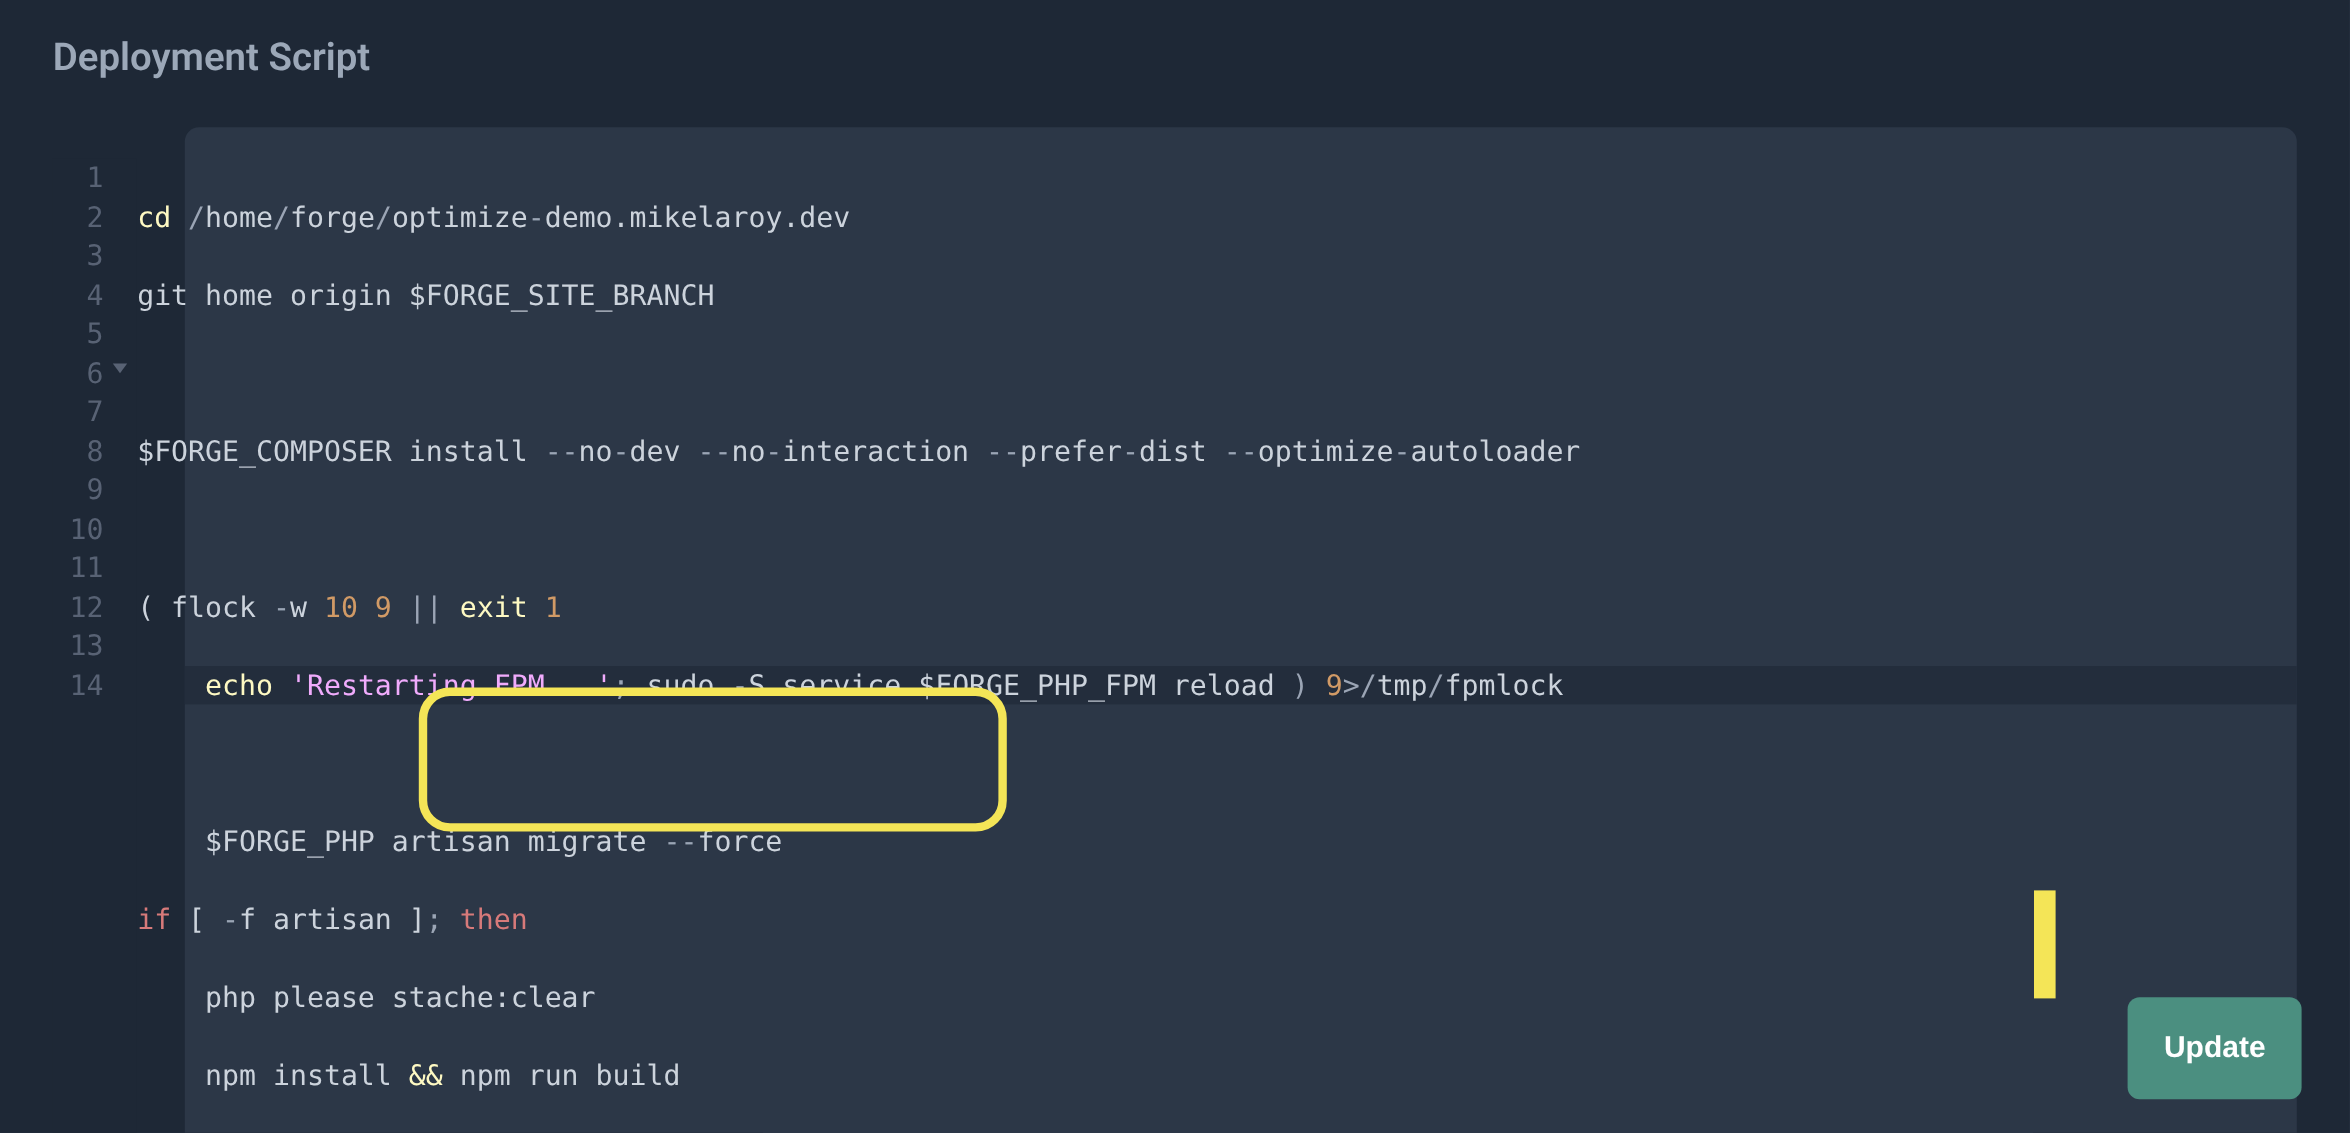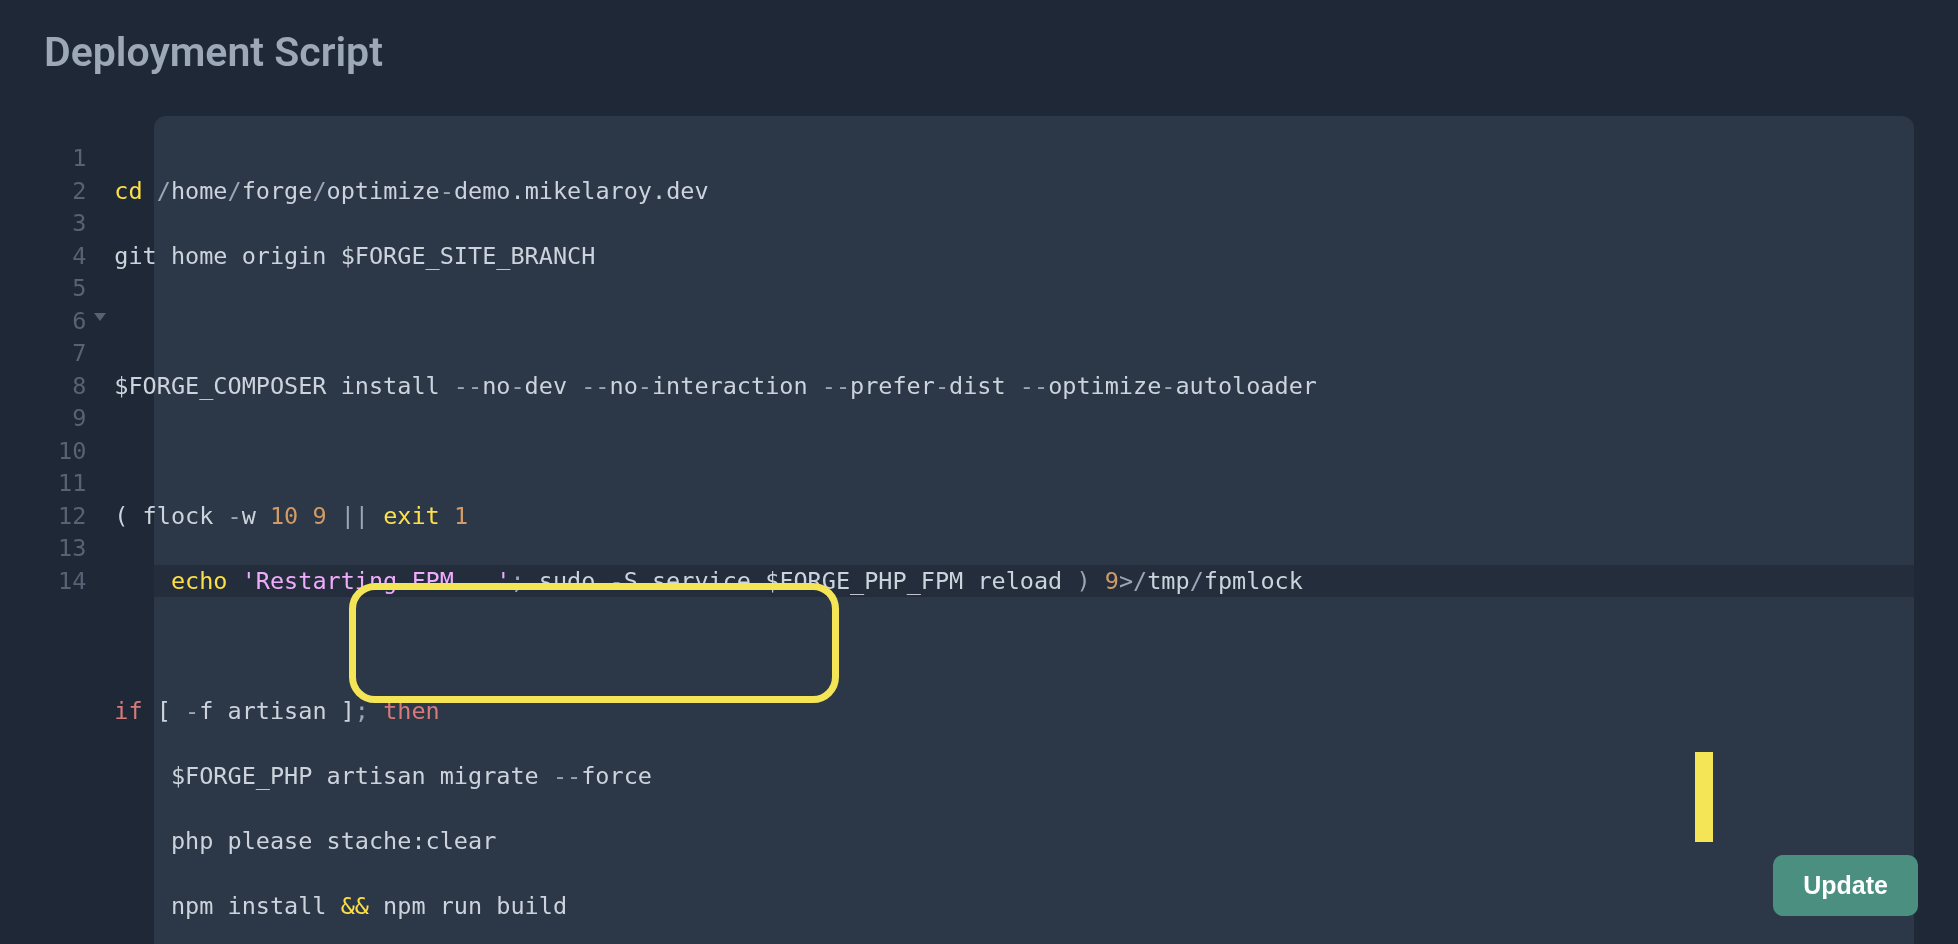--- a/index.html
+++ b/index.html
@@ -8,21 +8,21 @@
     font-family: -apple-system, BlinkMacSystemFont, "Segoe UI", Roboto, sans-serif;
     width: 1958px;
     height: 944px;
     overflow: hidden;
   }
   .container {
     padding: 28px 44px 0 44px;
   }
   .title {
     color: #9ca8b8;
-    font-size: 41px;
+    font-size: 32px;
     font-weight: 600;
     margin-bottom: 40px;
   }
   .editor-wrap {
     margin-left: 110px;
     position: relative;
   }
   .editor {
     background: #2c3747;
     border-radius: 12px;
@@ -56,21 +56,21 @@
     border-left: 6px solid transparent;
     border-right: 6px solid transparent;
     border-top: 8px solid #586274;
   }
   .code {
     color: #ccd3dc;
     white-space: pre;
     padding-left: 0;
     position: relative;
   }
-  .tok-cmd { color: #fde047; }
+  .tok-cmd { color: #fef9c3; }
   .tok-op { color: #9ba5b5; }
   .tok-kw { color: #d77a7a; }
   .tok-num { color: #d19a66; }
   .tok-str { color: #f0abfc; }
   .line { position: relative; height: 32.5px; }
   .active-line-bg {
     position: absolute;
     left: 0; right: 0;
     height: 32.5px;
     background: #232d3c;
@@ -87,21 +87,21 @@
   .update-btn {
     position: absolute;
     right: 40px;
     bottom: 28px;
     background: #4b8f80;
     color: #fff;
     font-size: 25px;
     font-weight: 600;
     border: none;
     border-radius: 10px;
-    padding: 16px 30px;
+    padding: 28px 30px;
     cursor: pointer;
   }
 </style>
 </head>
 <body>
 
 <div class="container">
   <h2 class="title">Deployment Script</h2>
 
   <div class="editor-wrap">
@@ -128,22 +128,22 @@
 
       <div class="code">
 <div class="line"><span class="tok-cmd">cd</span> <span class="tok-op">/</span><span>home</span><span class="tok-op">/</span><span>forge</span><span class="tok-op">/</span><span>optimize</span><span class="tok-op">-</span><span>demo.mikelaroy.dev</span></div>
 <div class="line"><span>git home origin $FORGE_SITE_BRANCH</span></div>
 <div class="line"><span></span></div>
 <div class="line"><span>$FORGE_COMPOSER install </span><span class="tok-op">--</span><span>no</span><span class="tok-op">-</span><span>dev </span><span class="tok-op">--</span><span>no</span><span class="tok-op">-</span><span>interaction </span><span class="tok-op">--</span><span>prefer</span><span class="tok-op">-</span><span>dist </span><span class="tok-op">--</span><span>optimize</span><span class="tok-op">-</span><span>autoloader</span></div>
 <div class="line"><span></span></div>
 <div class="line"><span>( flock </span><span class="tok-op">-</span><span>w </span><span class="tok-num">10</span><span> </span><span class="tok-num">9</span><span class="tok-op"> || </span><span class="tok-cmd">exit</span><span> </span><span class="tok-num">1</span></div>
 <div class="line"><span>    </span><span class="tok-cmd">echo</span><span> </span><span class="tok-str">'Restarting FPM...'</span><span class="tok-op">;</span><span> sudo </span><span class="tok-op">-</span><span>S service $FORGE_PHP_FPM reload </span><span class="tok-op">)</span><span> </span><span class="tok-num">9</span><span class="tok-op">&gt;/</span><span>tmp</span><span class="tok-op">/</span><span>fpmlock</span></div>
 <div class="line"><span></span></div>
+<div class="line"><span>    </span><span>$FORGE_PHP artisan migrate </span><span class="tok-op">--</span><span>force</span></div>
 <div class="line"><span class="tok-kw">if</span><span> [ </span><span class="tok-op">-</span><span>f artisan ]</span><span class="tok-op">;</span><span> </span><span class="tok-kw">then</span></div>
-<div class="line"><span>    </span><span>$FORGE_PHP artisan migrate </span><span class="tok-op">--</span><span>force</span></div>
 <div class="line"><span>    </span><span>php please stache:clear</span></div>
 <div class="line"><span>    </span><span>npm install </span><span class="tok-cmd">&amp;&amp;</span><span> npm run build</span></div>
 
 
       </div>
     </div>
 
     <div class="highlight-box box1"></div>
     <div class="highlight-box box2"></div>
   </div>

